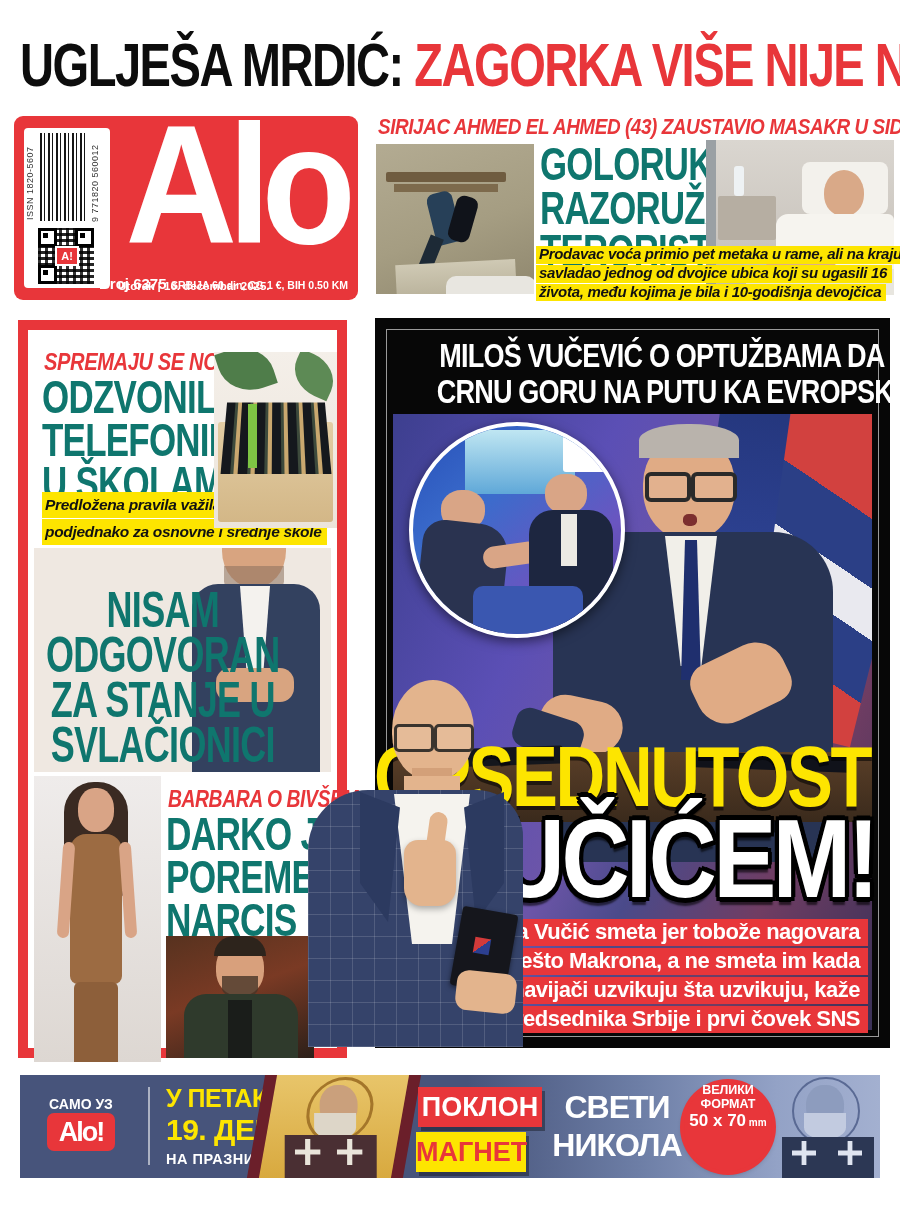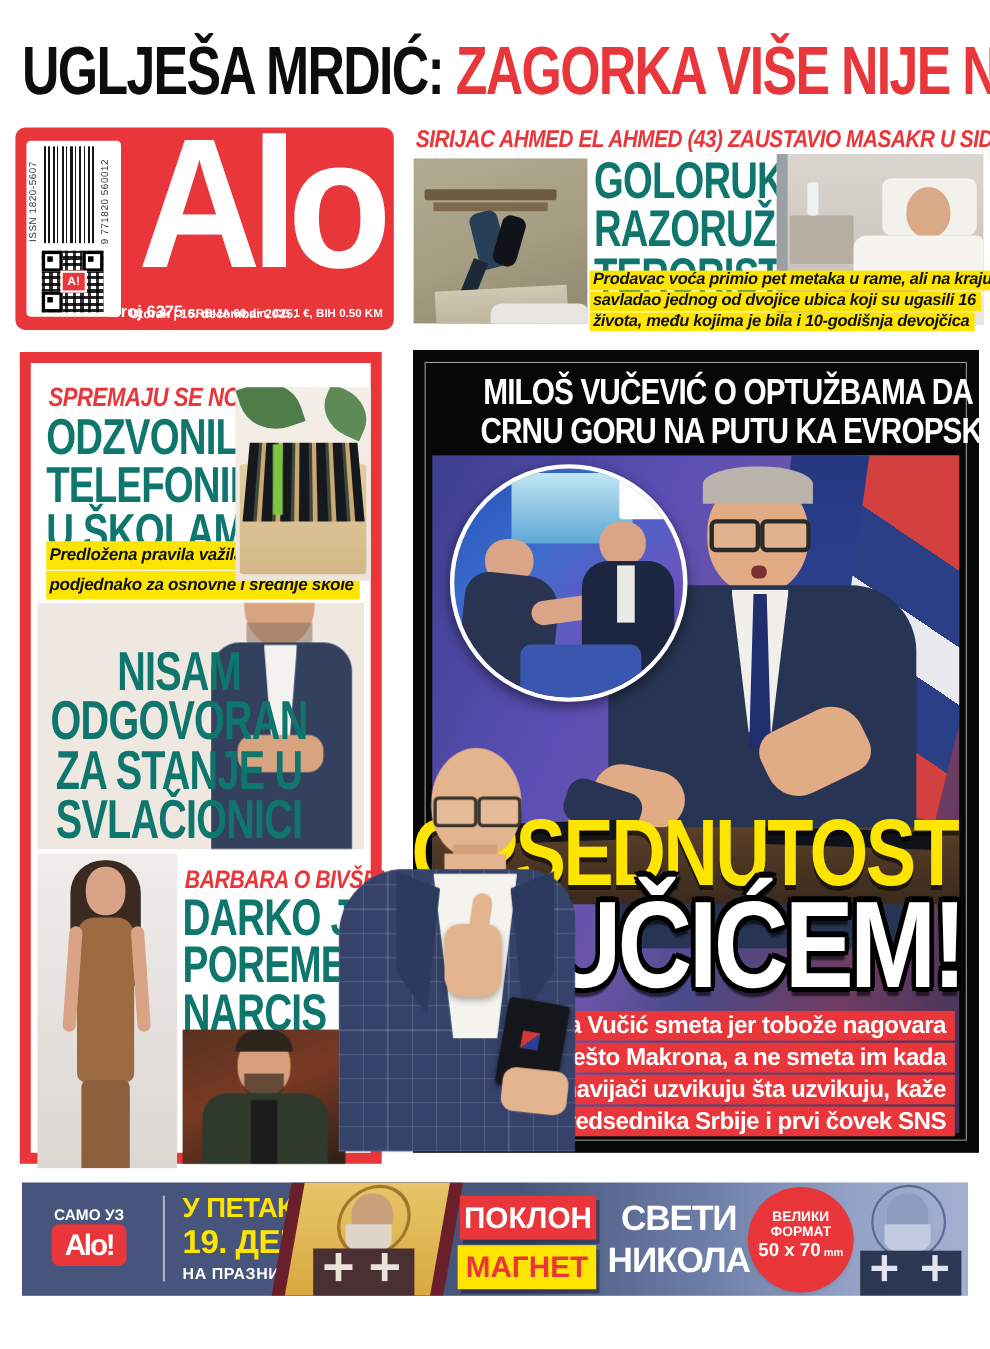--- a/index.html
+++ b/index.html
@@ -261,31 +261,31 @@
         <div class="abs" style="left:22px;top:60px;width:92px;height:43px;background:#4a2f33;transform:skewX(10deg);">
           <div class="abs" style="left:10px;top:4px;width:26px;height:26px;background:#e9e4da;clip-path:polygon(40% 0,60% 0,60% 40%,100% 40%,100% 60%,60% 60%,60% 100%,40% 100%,40% 60%,0 60%,0 40%,40% 40%);"></div>
           <div class="abs" style="left:52px;top:4px;width:26px;height:26px;background:#e9e4da;clip-path:polygon(40% 0,60% 0,60% 40%,100% 40%,100% 60%,60% 60%,60% 100%,40% 100%,40% 60%,0 60%,0 40%,40% 40%);"></div>
         </div>
       </div>
     </div>
 
     <div class="abs" style="left:398px;top:12px;width:124px;height:40px;background:#e8363a;text-align:center;box-shadow:3px 4px 0 rgba(0,0,0,.35);">
       <span style="color:#fff;font-weight:bold;font-size:27px;line-height:40px;">ПОКЛОН</span>
     </div>
-    <div class="abs" style="left:396px;top:57px;width:126px;height:40px;background:#fde500;text-align:center;box-shadow:3px 4px 0 rgba(0,0,0,.35);">
+    <div class="abs" style="left:396px;top:57px;width:110px;height:40px;background:#fde500;text-align:center;box-shadow:3px 4px 0 rgba(0,0,0,.35);">
       <span style="color:#e8363a;font-weight:bold;font-size:27px;line-height:40px;">МАГНЕТ</span>
     </div>
 
     <div class="abs" style="left:532px;top:13px;width:130px;text-align:center;color:#fff;font-weight:bold;">
       <div style="font-size:32px;line-height:38px;letter-spacing:-1px;">СВЕТИ</div>
       <div style="font-size:32px;line-height:38px;letter-spacing:-1px;">НИКОЛА</div>
     </div>
 
     <div class="abs star" style="left:664px;top:8px;width:88px;height:88px;text-align:center;color:#fff;font-weight:bold;">
-      <div style="font-size:12.5px;margin-top:16px;">ВЕЛИКИ</div>
+      <div style="font-size:12.5px;">ВЕЛИКИ</div>
       <div style="font-size:12.5px;text-align:center;">ФОРМАТ</div>
       <div style="font-size:17px;">
         <span>50 x 70</span><span style="font-size:10px;"> </span><span style="font-size:10px;">mm</span>
       </div>
     </div>
 
     <div class="abs" style="left:756px;top:0;width:104px;height:103px;">
       <div class="abs" style="left:16px;top:2px;width:64px;height:64px;border:2px solid #5a6a94;border-radius:50%;"></div>
       <div class="abs" style="left:30px;top:10px;width:38px;height:42px;background:#8d9cbe;border-radius:46%;"></div>
       <div class="abs" style="left:28px;top:38px;width:42px;height:26px;background:#c2cbe0;border-radius:0 0 45% 45%;"></div>

